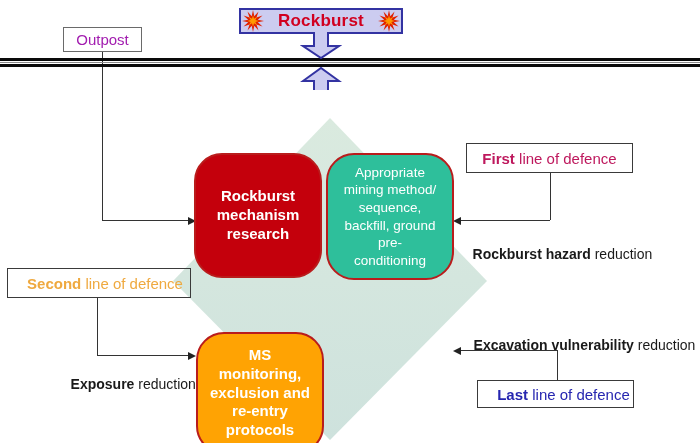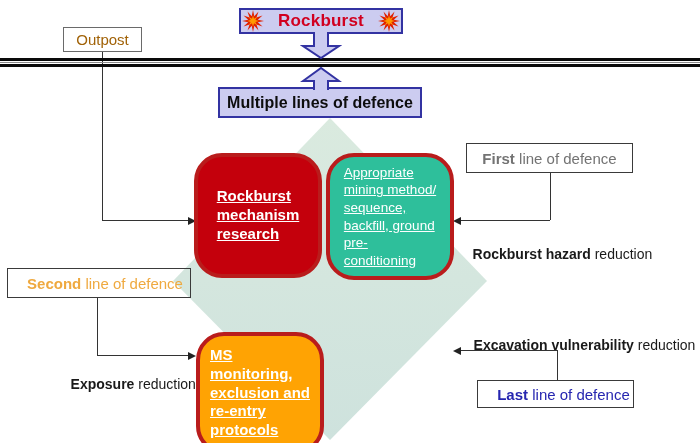--- a/index.html
+++ b/index.html
@@ -41,23 +41,23 @@
   
   .outpost{
     left:63px;top:27px;width:79px;height:25px;z-index:4;
     background:#fff;border:1px solid #6a6a6a;
     display:flex;align-items:center;justify-content:center;
     font-size:15px;
   }
 
   
   .quad{
-    z-index:2;border:4px solid #b91c1c;border-radius:28px;
-    display:flex;align-items:center;justify-content:center;
-    color:#fff;white-space:pre-line;text-decoration:underline;
+    z-index:2;border:2px solid #b91c1c;border-radius:28px;
+    display:flex;align-items:center;justify-content:center;text-align:center;
+    color:#fff;white-space:pre-line;
   }
   .quad.bold{font-weight:bold;font-size:15px;line-height:1.25;}
   .quad.thin{font-weight:normal;font-size:13.5px;line-height:1.3;}
   .q-research{left:194px;top:153px;width:128px;height:125px;}
   .q-mining{left:326px;top:153px;width:128px;height:127px;}
   .q-monitoring{left:196px;top:288px;width:128px;height:122px;}
   .q-support{left:325px;top:288px;width:127px;height:120px;}
 
   
   .lod{
@@ -127,26 +127,23 @@
   <svg class="abs block-arrow" style="left:300px;top:30px;" width="42" height="30" viewBox="0 0 42 30">
     <polygon points="14,2 28,2 28,16 39,16 21,28 3,16 14,16" fill="#ccccf0"></polygon>
     <path d="M14,2 L14,16 L3,16 L21,28 L39,16 L28,16 L28,2" fill="none" stroke="#3333a2" stroke-width="2"></path>
   </svg>
 
   <svg class="abs block-arrow" style="left:300px;top:66px;" width="42" height="24" viewBox="0 0 42 24">
     <polygon points="14,24 14,15 3,15 21,2 39,15 28,15 28,24" fill="#ccccf0"></polygon>
     <path d="M14,24 L14,15 L3,15 L21,2 L39,15 L28,15 L28,24" fill="none" stroke="#3333a2" stroke-width="2"></path>
   </svg>
 
-  <div class="abs panel banner-box">
-    <span class="t">Multiple lines of defence</span>
-  </div>
 
   <div class="abs outpost">
-    <span style="color: #a16207;">Outpost</span>
+    <span style="color: #a21caf;">Outpost</span>
   </div>
 
   <div class="abs quad bold q-research" style="background-color: rgb(196, 0, 12);">
     <span>Rockburst
 mechanism
 research</span>
   </div>
   <div class="abs quad thin q-mining" style="background-color: rgb(46, 191, 155);">
     <span>Appropriate
 mining method/
@@ -156,21 +153,21 @@
 conditioning</span>
   </div>
   <div class="abs quad bold q-monitoring" style="background-color: rgb(255, 163, 3); margin-top: 44px;">
     <span>MS
 monitoring,
 exclusion and
 re-entry
 protocols</span>
   </div>
 
-  <div class="abs lod lod-first" style="color: #737373; text-align: right;">
+  <div class="abs lod lod-first" style="color: #be185d; text-align: right;">
     <span class="b">First</span><span> line of defence</span>
   </div>
   <div class="abs lod lod-second" style="color: rgb(239, 169, 63); padding-left: 12px;">
     <span class="b">Second</span><span> line of defence</span>
   </div>
   <div class="abs lod lod-last" style="color: rgb(38, 38, 176);">
     <span class="b">Last</span><span> line of defence</span>
   </div>
 
   <div class="abs cap cap-hazard">

